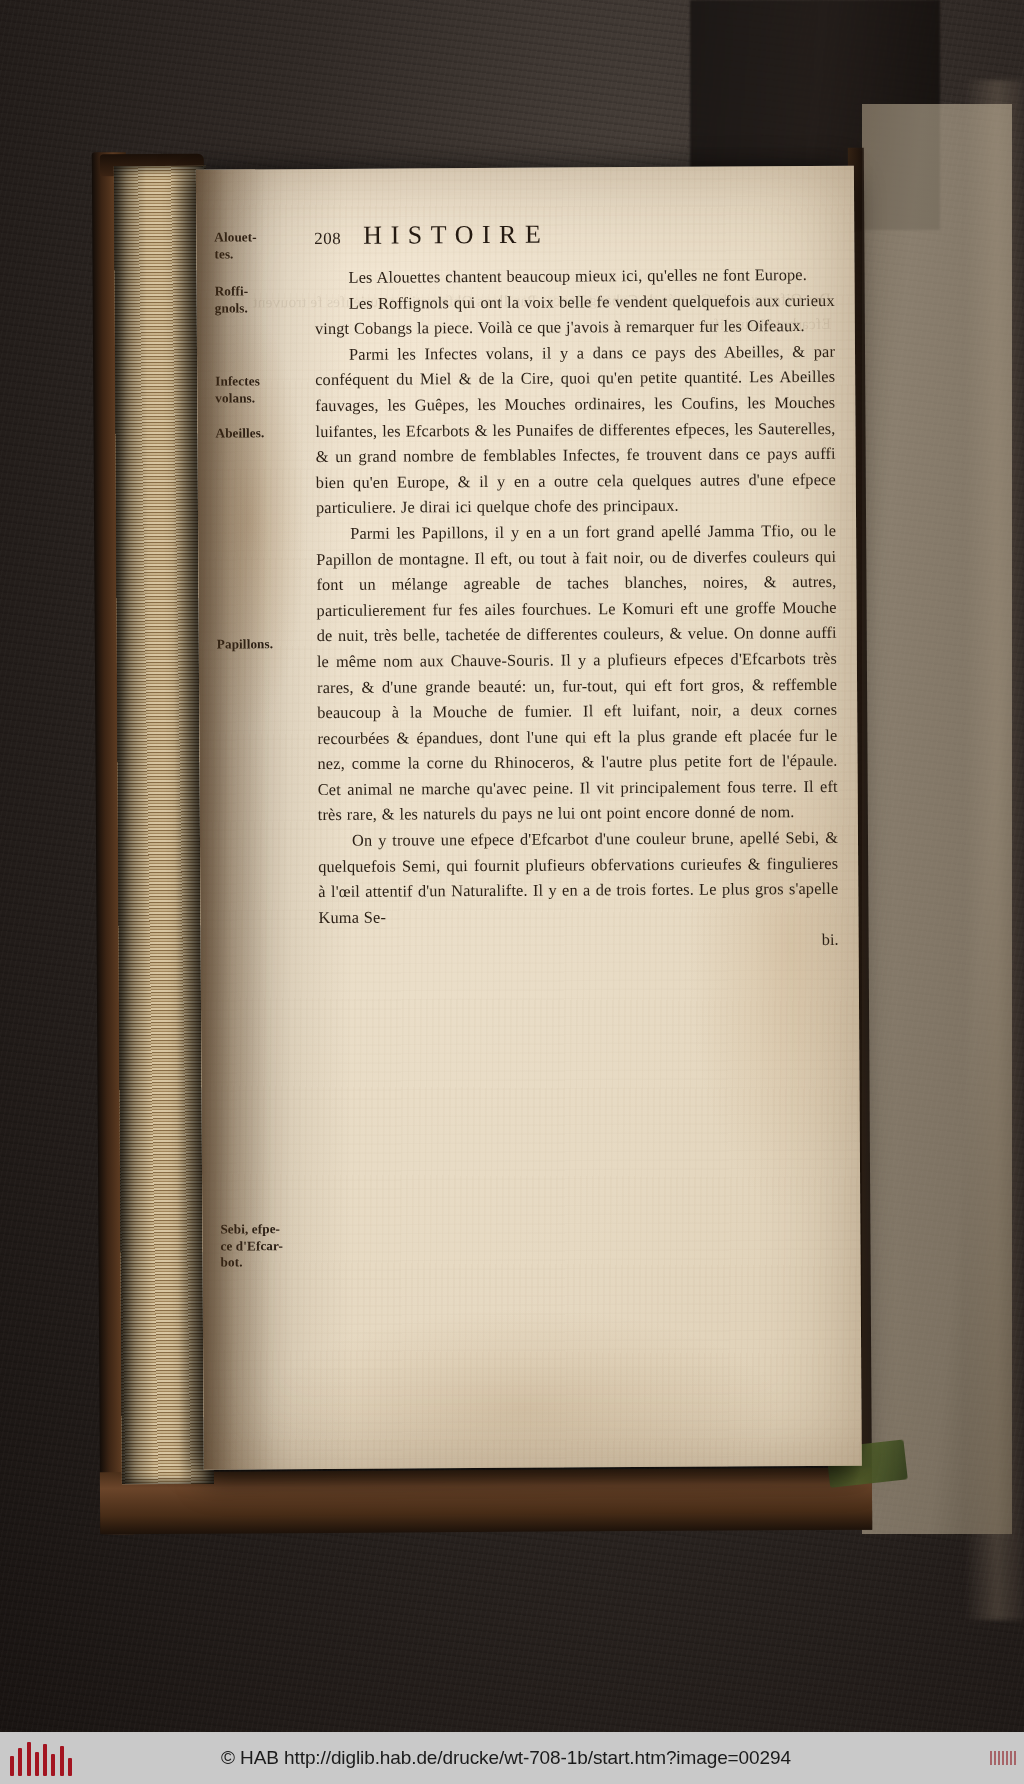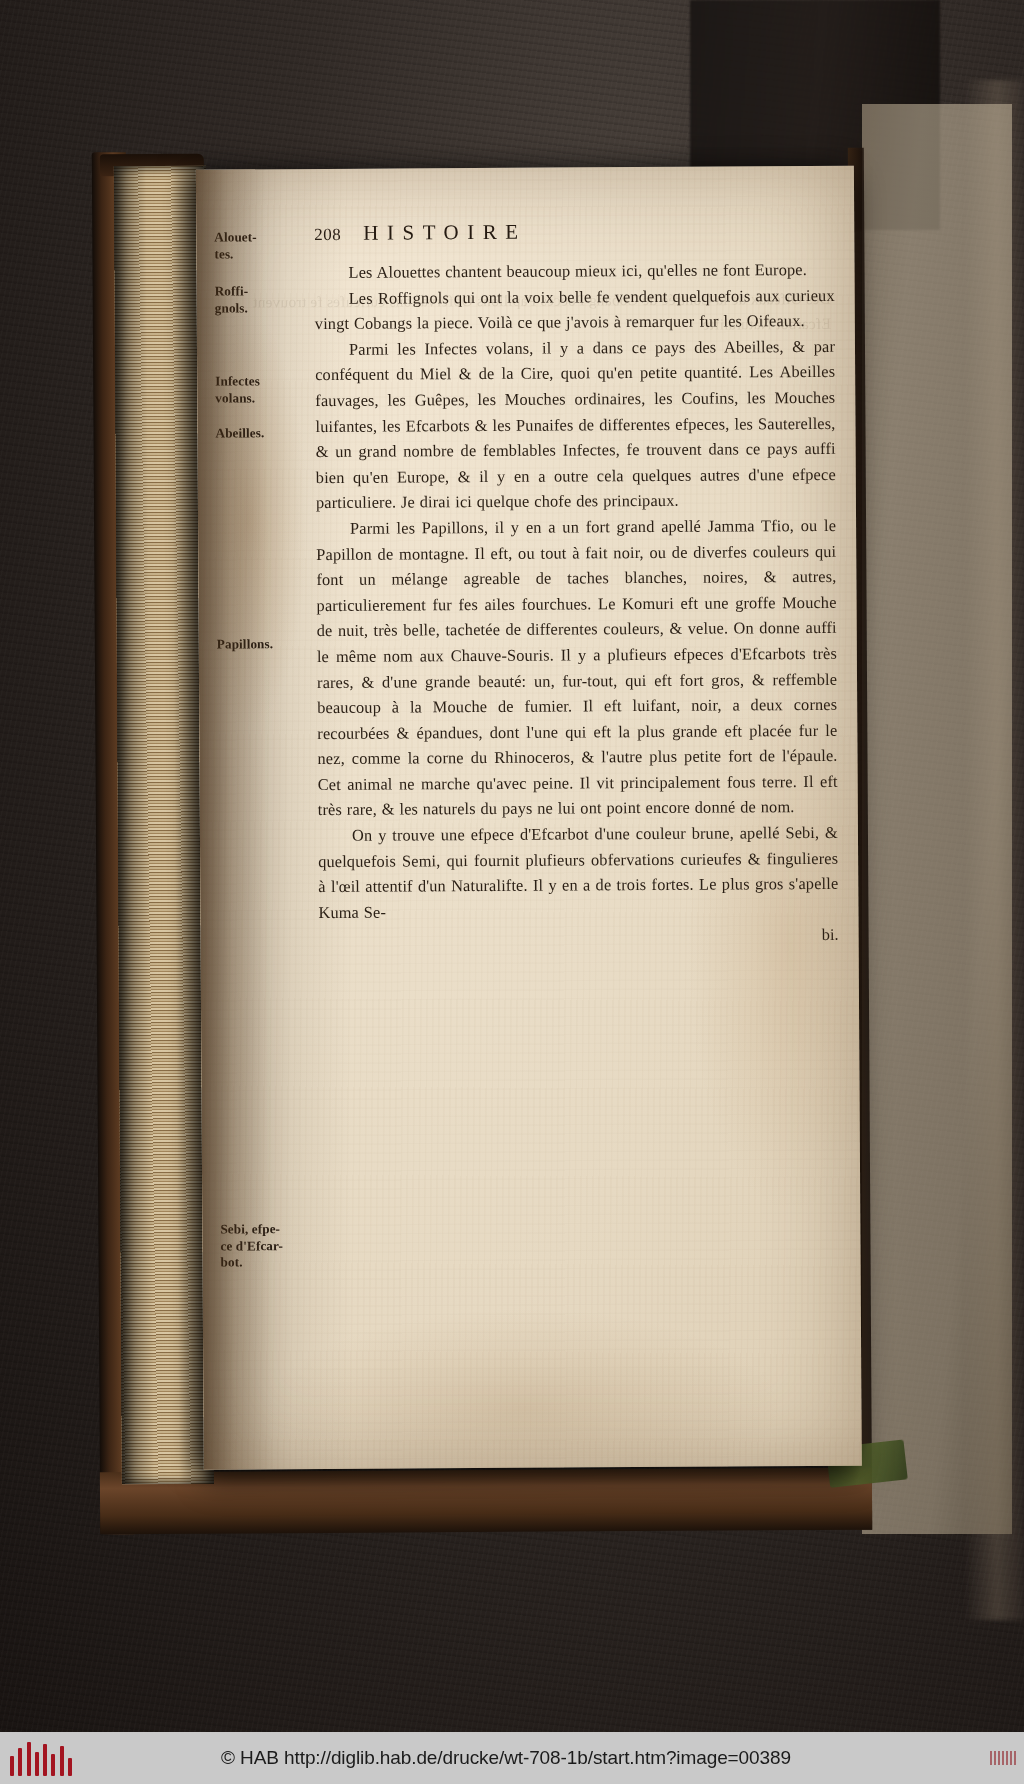--- a/index.html
+++ b/index.html
@@ -83,21 +83,21 @@
   .showthrough{position:absolute;left:44px;top:120px;width:590px;height:1060px;
      opacity:.085;transform:scaleX(-1);pointer-events:none;
      font-family:"Liberation Serif",serif;font-size:15.5px;line-height:25.4px;
      color:#3a2a14;letter-spacing:.2px;}
 
   
   .typearea{position:absolute;left:118px;top:52px;width:520px;}
 
   .runhead{display:flex;align-items:baseline;gap:22px;margin:0 0 14px 0;}
   .folio{font-size:17px;color:#2b2018;letter-spacing:.5px;}
-  .headword{font-size:21px;letter-spacing:8.5px;color:#241a12;
+  .headword{font-size:26px;letter-spacing:8.5px;color:#241a12;
      font-family:"Liberation Serif",serif;}
 
   .para{margin:0;color:#2a1f15;font-size:16.4px;line-height:25.6px;
      text-align:justify;text-indent:34px;letter-spacing:.12px;
      word-spacing:.6px;}
   .para + .para{margin-top:0;}
   .tail{text-align:right;color:#2a1f15;font-size:16.4px;line-height:25.6px;
      margin:0;}
 
   
@@ -223,17 +223,17 @@
     <div class="hab-logo">
       <i></i>
         <i></i>
         <i></i>
         <i></i>
         <i></i>
         <i></i>
         <i></i>
         <i></i>
     </div>
-    <div class="credit">© HAB http://diglib.hab.de/drucke/wt-708-1b/start.htm?image=00389</div>
+    <div class="credit">© HAB http://diglib.hab.de/drucke/wt-708-1b/start.htm?image=00294</div>
     <div class="footer-end"></div>
   </div>
 
 </div>
 
 </body></html>

